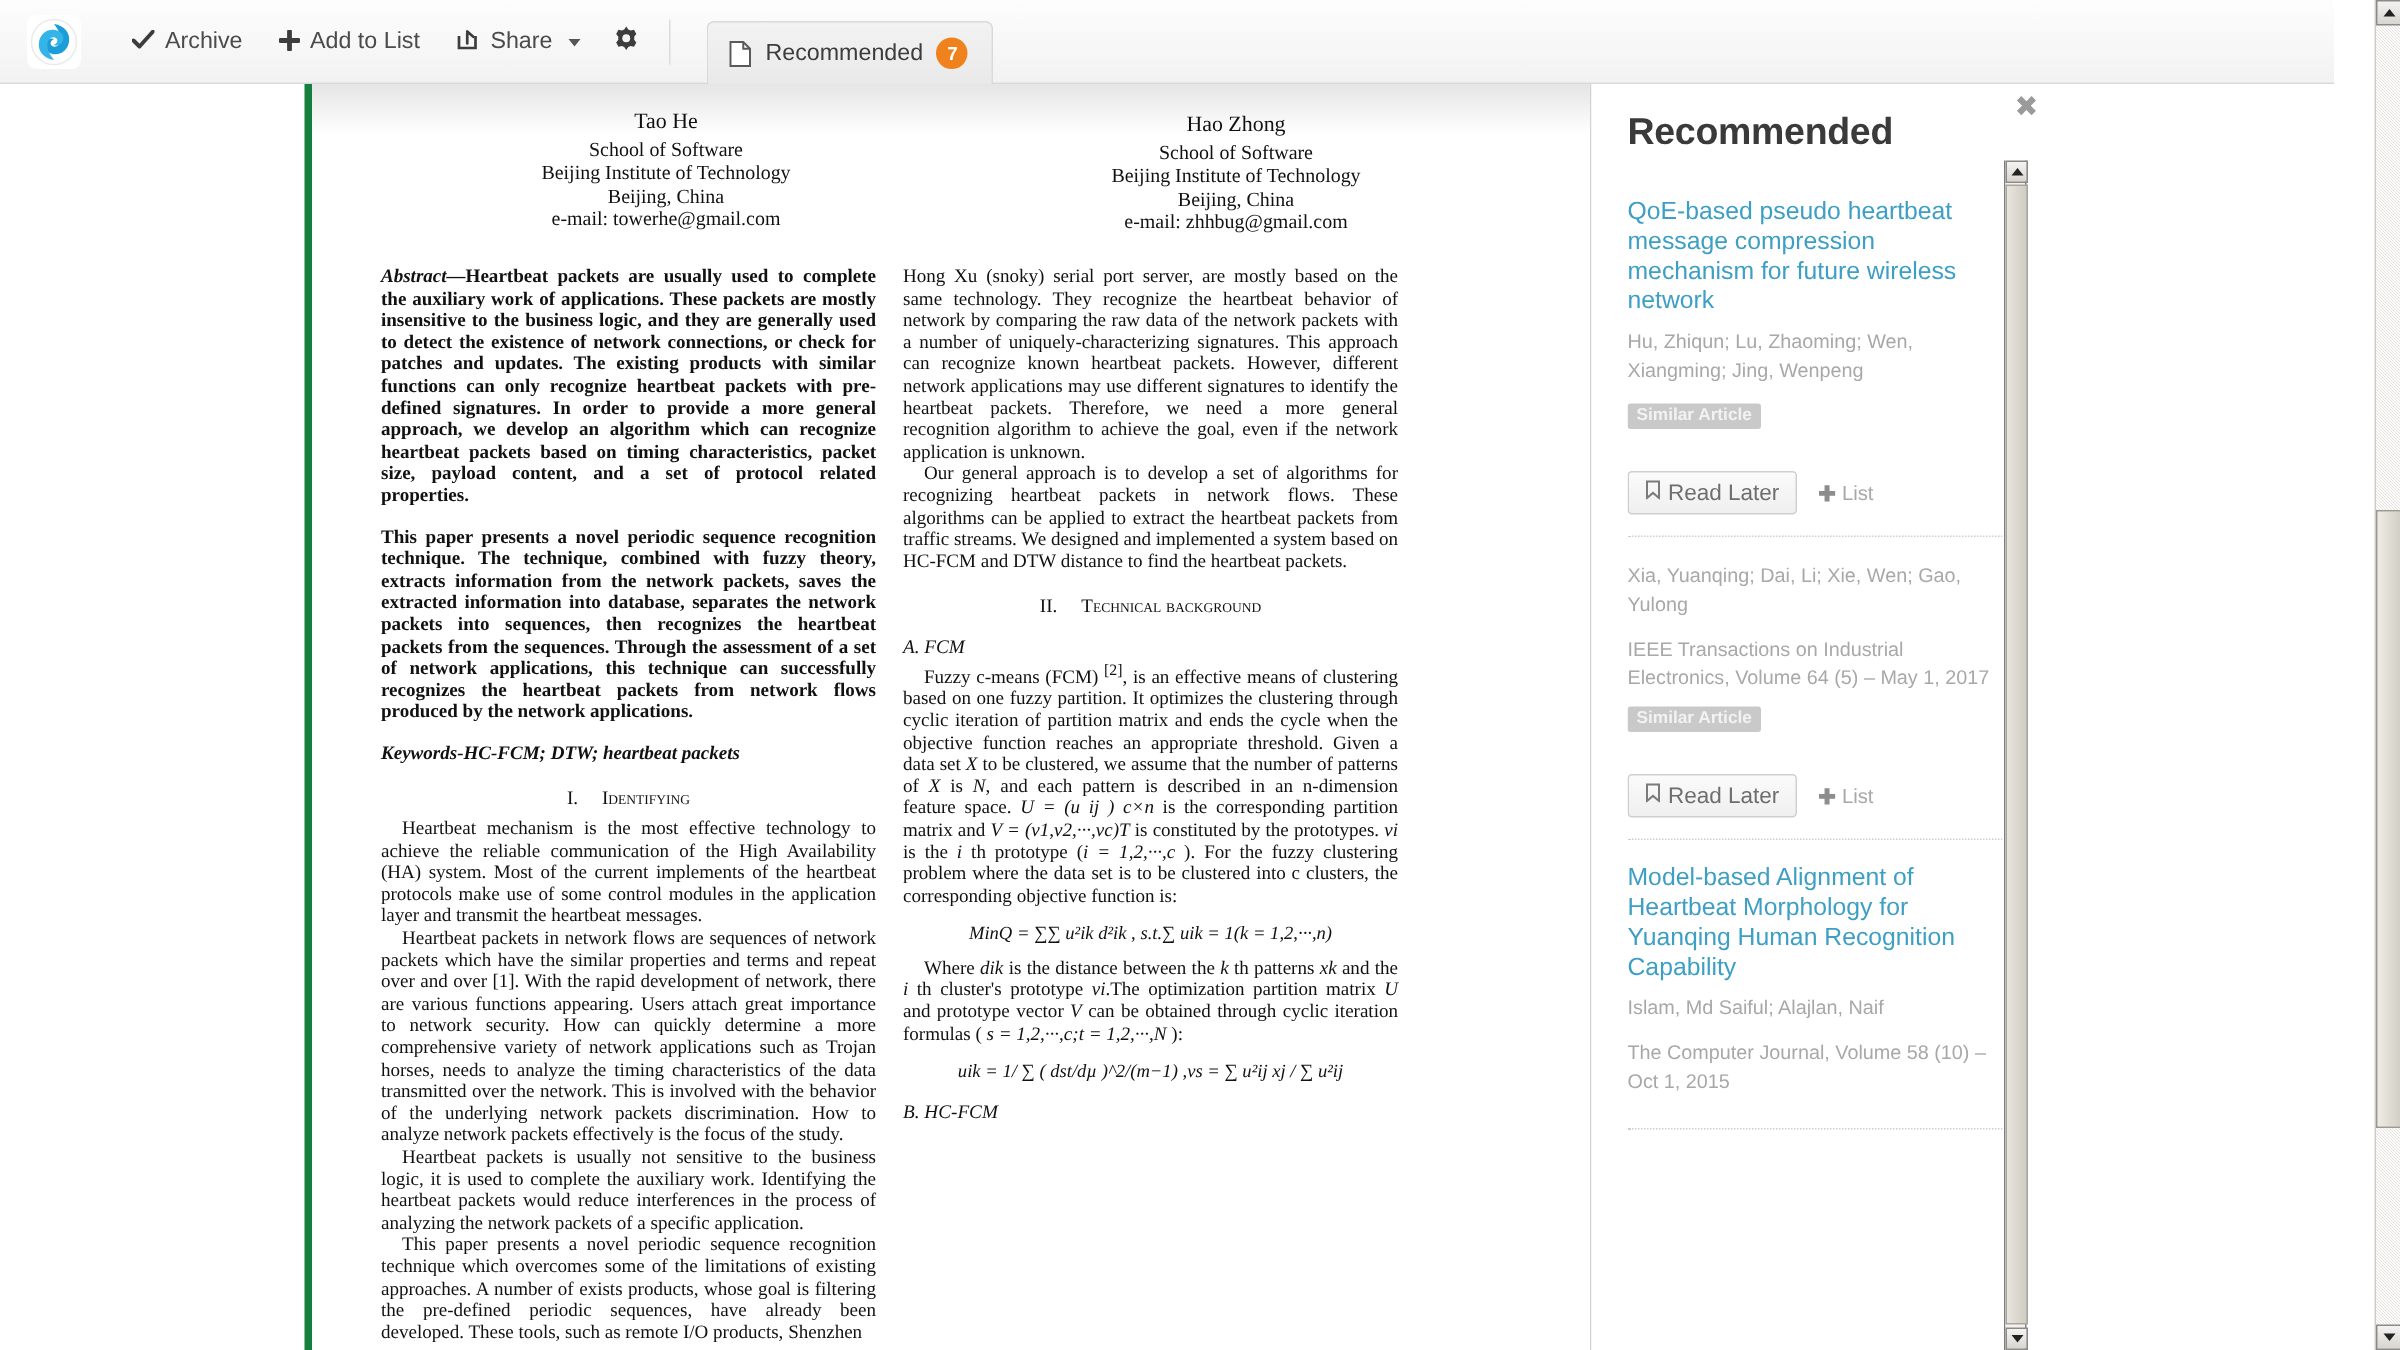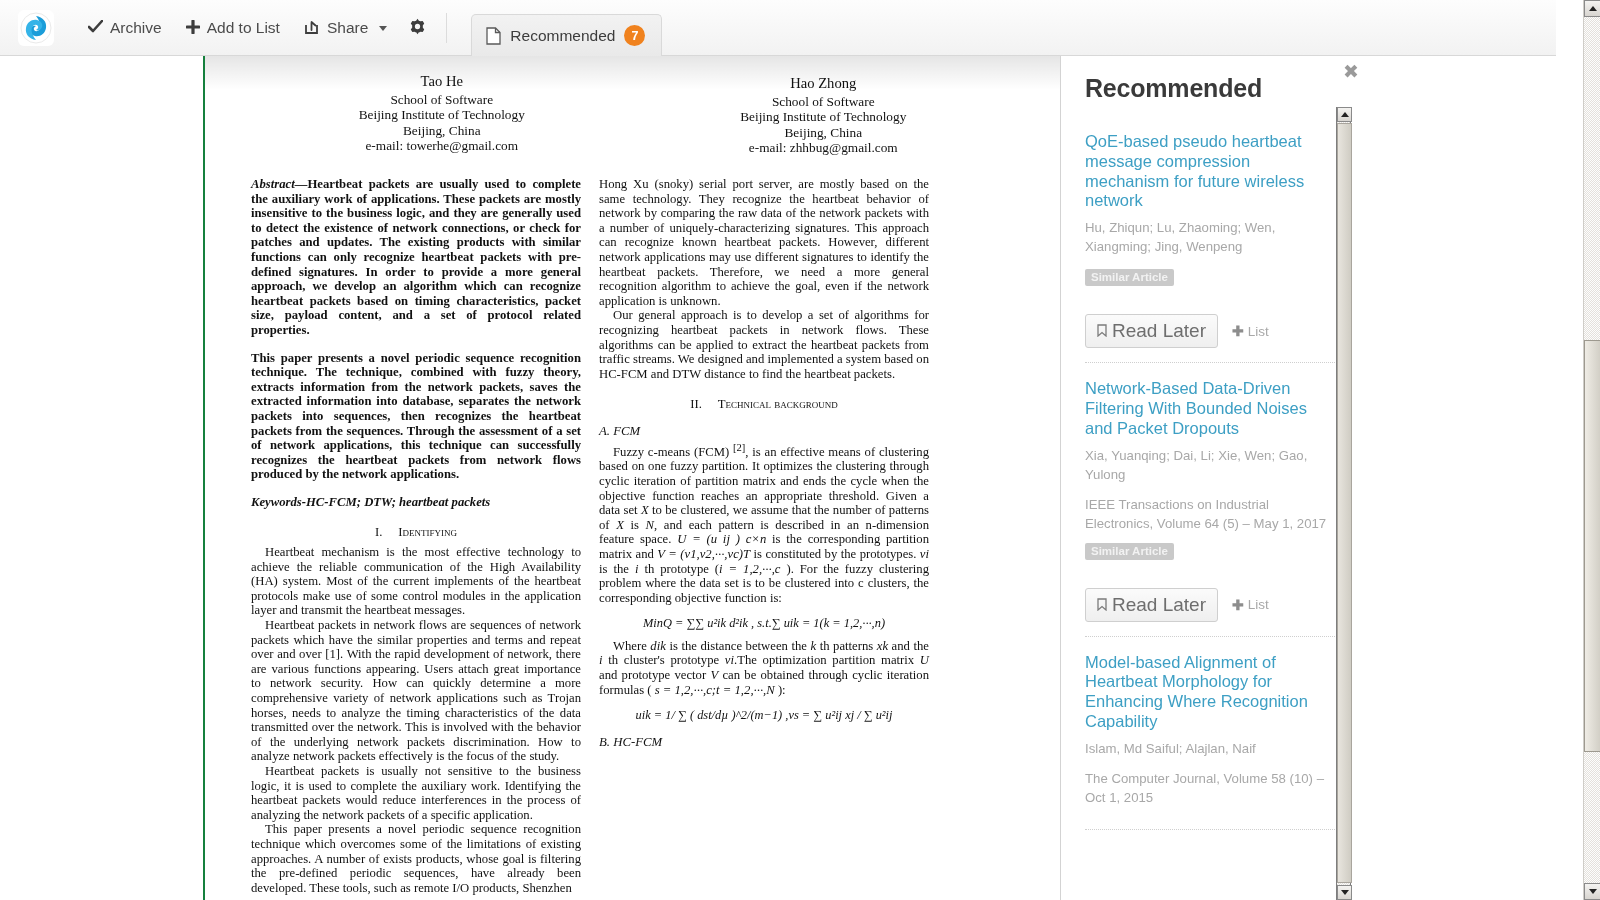--- a/index.html
+++ b/index.html
@@ -65,21 +65,21 @@
   
   .stage {
     position: absolute; left: 0; top: 56px; width: 1556px; height: 844px;
     background: #ffffff;
   }
 
   
   .paper {
     position: absolute; left: 203px; top: 0; width: 858px; height: 844px;
     background: #fff;
-    border-left: 2px solid #15803d; border-right: 1px solid #d3d3d3;
+    border-left: 5px solid #15803d; border-right: 1px solid #d3d3d3;
     overflow: hidden;
     font-family: "Liberation Serif", serif;
     color: #111;
   }
   .paper-shadow-top {
     position:absolute; left:0; right:0; top:0; height:34px;
     background: linear-gradient(to bottom, rgba(0,0,0,0.10), rgba(0,0,0,0));
     pointer-events:none;
   }
   .authors { display: flex; padding: 18px 46px 0 46px; }
@@ -138,21 +138,21 @@
   .rec-tag {
     display: inline-block; background: #c9c9c9; color: #f2f2f2;
     font-size: 11.5px; font-weight: bold; padding: 2px 6px 3px 6px;
     border-radius: 2px; margin-bottom: 28px;
   }
   .rec-actions { display: flex; align-items: center; gap: 14px; }
   .btn-readlater {
     display: inline-flex; align-items: center; gap: 5px;
     background: linear-gradient(to bottom,#fbfbfb,#efefef);
     border: 1px solid #cfcfcf; border-radius: 3px;
-    padding: 5px 11px; font-size: 19px; color: #6e6e6e; cursor: pointer;
+    padding: 5px 11px; font-size: 15px; color: #6e6e6e; cursor: pointer;
   }
   .btn-list {
     display: inline-flex; align-items: center; gap: 4px;
     font-size: 13.5px; color: #a8a8a8; cursor: pointer;
   }
   .btn-list .plus { color: #8d8d8d; font-weight: bold; font-size: 14px; }
 
   
   .inner-sb {
     position: absolute; left: 275px; top: 51px; width: 15px; height: 793px;
@@ -348,42 +348,41 @@
               <span>Read Later</span>
             </div>
             <div class="btn-list">
               <span class="plus">✚</span>
               <span>List</span>
             </div>
           </div>
         </div>
 
         <div class="rec-item">
-          <a class="rec-item-title">Network-Based Data-Driven Filtering With Bounded Noises and Packet Dropouts</a>
           <div class="rec-authors">Xia, Yuanqing; Dai, Li; Xie, Wen; Gao, Yulong</div>
           <div class="rec-source">IEEE Transactions on Industrial Electronics, Volume 64 (5) – May 1, 2017</div>
           <div class="rec-tag">Similar Article</div>
           <div class="rec-actions">
             <div class="btn-readlater">
               <span>
                 <svg width="10" height="13" viewBox="0 0 10 13">
                     <path d="M1 1 H9 V12 L5 8.6 L1 12 Z" fill="none" stroke="#7b7b7b" stroke-width="1.3"></path>
                   </svg>
               </span>
               <span>Read Later</span>
             </div>
             <div class="btn-list">
               <span class="plus">✚</span>
               <span>List</span>
             </div>
           </div>
         </div>
 
         <div class="rec-item">
-          <a class="rec-item-title">Model-based Alignment of Heartbeat Morphology for Enhancing Where Recognition Capability</a>
+          <a class="rec-item-title">Model-based Alignment of Heartbeat Morphology for Yuanqing Human Recognition Capability</a>
           <div class="rec-authors">Islam, Md Saiful; Alajlan, Naif</div>
           <div class="rec-source">The Computer Journal, Volume 58 (10) – Oct 1, 2015</div>
         </div>
 
       </div>
 
       <div class="inner-sb">
         <div class="track"></div>
         <div class="inner-thumb"></div>
         <div class="sb-arrow up">

